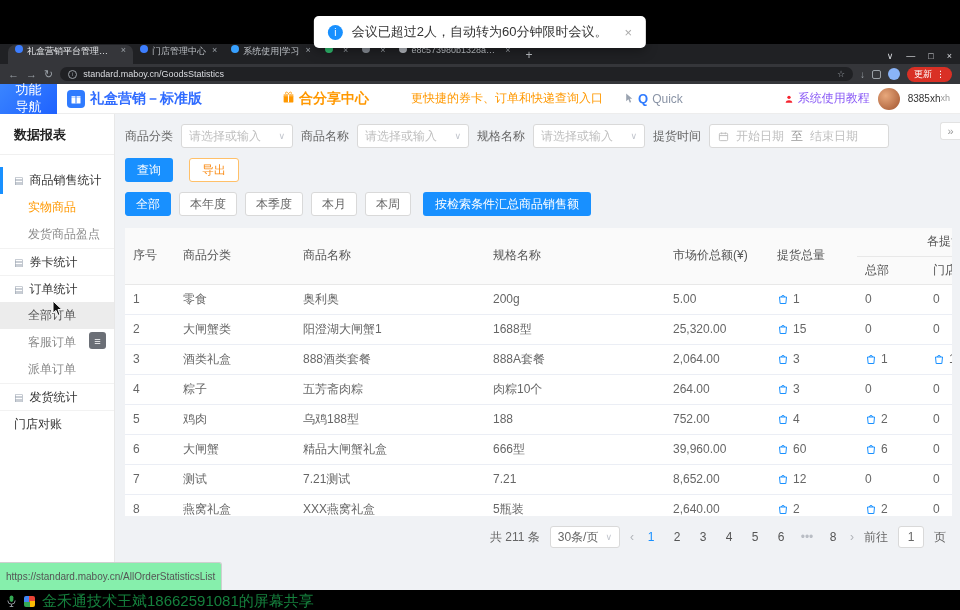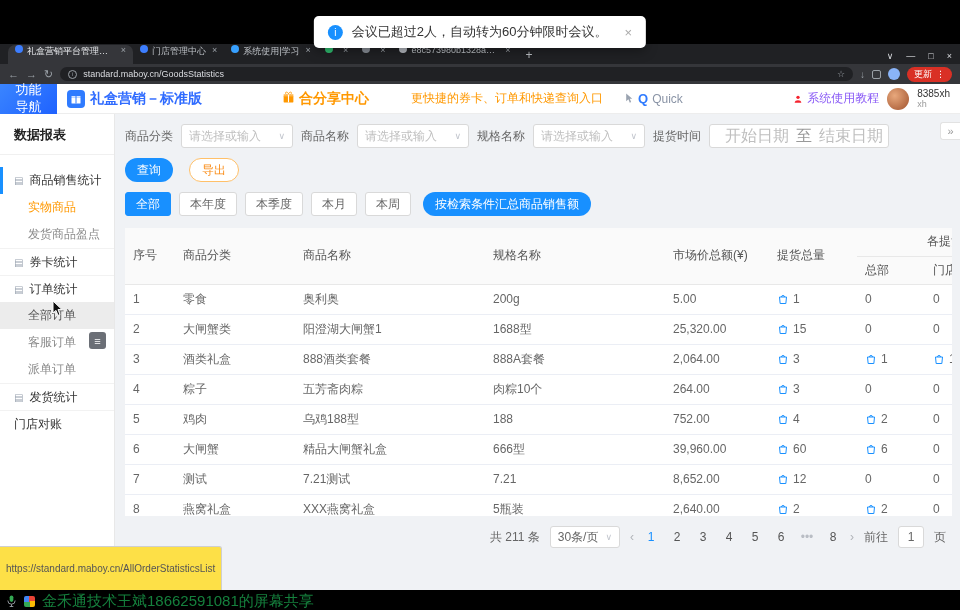--- a/index.html
+++ b/index.html
@@ -48,21 +48,21 @@
   .logo-ic{width:18px;height:18px;border-radius:4px;background:#2f7bff;display:flex;align-items:center;justify-content:center;flex:none}
   .logo-text{color:#2f6bff;font-weight:bold;font-size:14px;white-space:nowrap}
   .share-center{display:flex;align-items:center;gap:4px;margin-left:80px;color:#ff9800;font-weight:bold;font-size:14px;white-space:nowrap}
   .promo{color:#ff9800;font-size:12px;margin-left:42px;white-space:nowrap}
   .quick{display:flex;align-items:center;gap:4px;margin-left:22px}
   .q-badge{color:#2f7bff;font-weight:bold;font-size:13px}
   .quick-label{color:#8a94a6;font-size:12px}
   .header-right{margin-left:auto;display:flex;align-items:center;gap:8px;padding-right:10px}
   .tutorial{color:#8b5cf6;font-size:12px;display:flex;gap:4px;align-items:center;white-space:nowrap}
   .avatar{width:22px;height:22px;border-radius:50%;background:radial-gradient(circle at 35% 35%,#e8a87c,#a0522d);flex:none}
-  .user-col{display:flex;flex-direction:column;line-height:1.15}
+  .user-col{display:flex;flex-direction:row;line-height:1.15}
   .user-name{font-size:10px;color:#333}
   .user-sub{font-size:9px;color:#999}
 
   .appbody{flex:1;display:flex;position:relative;min-height:0}
 
   
   .sidebar{width:115px;background:#fff;border-right:1px solid #e8e8e8;flex:none;font-size:12px}
   .sb-title{font-size:13px;font-weight:bold;color:#222;padding:12px 0 10px 14px;border-bottom:1px solid #f0f0f0}
   .sb-menu{padding-top:12px}
   .sb-item{height:27px;display:flex;align-items:center;padding-left:14px;color:#333;gap:6px;cursor:pointer;white-space:nowrap}
@@ -75,24 +75,24 @@
   .sb-toggle{position:absolute;left:89px;top:218px;width:17px;height:17px;background:#6b6f76;border-radius:3px;
     color:#fff;display:flex;align-items:center;justify-content:center;font-size:11px;z-index:20}
 
   
   .main{flex:1;background:#f0f2f5;padding:10px 8px 0 10px;position:relative;overflow:hidden;min-width:0}
   .filter-row{display:flex;align-items:center;gap:8px;margin-bottom:10px;font-size:12px;color:#666;white-space:nowrap}
   .select{width:112px;height:24px;background:#fff;border:1px solid #d9d9d9;border-radius:3px;display:flex;
     align-items:center;justify-content:space-between;padding:0 7px;color:#bfbfbf;font-size:12px}
   .sel-arrow{color:#c0c4cc;font-size:9px}
   .datebox{width:180px;height:24px;background:#fff;border:1px solid #d9d9d9;border-radius:3px;display:flex;
-    align-items:center;gap:7px;padding:0 8px;color:#bfbfbf;font-size:16px}
+    align-items:center;gap:7px;padding:0 8px;color:#bfbfbf;font-size:12px}
   .date-sep{color:#999}
   .btn-row{display:flex;gap:16px;margin-bottom:10px}
-  .btn{height:24px;padding:0 12px;border-radius:12px;font-size:12px;display:flex;align-items:center;justify-content:center;cursor:pointer}
+  .btn{height:24px;padding:0 12px;border-radius:3px;font-size:12px;display:flex;align-items:center;justify-content:center;cursor:pointer}
   .btn-primary{background:#1890ff;color:#fff}
   .btn-export{background:#fff;border:1px solid #ffc069;color:#fa8c16}
   .tab-row{display:flex;gap:8px;margin-bottom:12px}
   .rtab{height:24px;padding:0 10px;background:#fff;border:1px solid #d9d9d9;border-radius:3px;color:#666;font-size:12px;
     display:flex;align-items:center;cursor:pointer}
   .rtab.active{background:#1890ff;border-color:#1890ff;color:#fff}
   .summary-btn{margin-left:4px;border:none}
 
   .table-wrap{background:#fff;height:288px;overflow:hidden}
   table{border-collapse:collapse;table-layout:fixed;width:870px;font-size:12px}
@@ -107,22 +107,22 @@
   .pages{display:flex;gap:12px}
   .pnum{min-width:14px;text-align:center;color:#555;cursor:pointer}
   .pnum.active{color:#1890ff}
   .pnum.dots{color:#b9bdc4;cursor:default}
   .parrow{color:#b0b3b8;cursor:pointer}
   .jump-input{width:26px;height:22px;background:#fff;border:1px solid #d9d9d9;border-radius:3px;display:flex;
     align-items:center;justify-content:center;color:#666}
   .collapse-btn{position:absolute;top:8px;right:0;width:20px;height:18px;background:#fff;border:1px solid #e2e2e2;border-right:none;
     border-radius:3px 0 0 3px;color:#999;font-size:11px;display:flex;align-items:center;justify-content:center;cursor:pointer}
 
-  .link-tip{position:absolute;left:0;bottom:0;background:#fde047;border:1px solid #cfcfcf;border-left:none;border-bottom:none;
-    font-size:10px;color:#555;padding:16px 6px;border-radius:0 3px 0 0;z-index:30}
+  .link-tip{position:absolute;left:0;bottom:0;background:#86efac;border:1px solid #cfcfcf;border-left:none;border-bottom:none;
+    font-size:10px;color:#555;padding:8px 6px;border-radius:0 3px 0 0;z-index:30}
 
   
   .sharebar{height:22px;background:#000;display:flex;align-items:center;gap:7px;padding-left:6px}
   .share-sq{width:11px;height:11px;border-radius:2px;flex:none;
     background:conic-gradient(#ea4335 0 25%,#fbbc05 0 50%,#34a853 0 75%,#4285f4 0)}
   .share-text{color:#15803d;font-size:15px;white-space:nowrap}
 
   .cursor{position:absolute;z-index:60;pointer-events:none}
 </style>
 </head>

